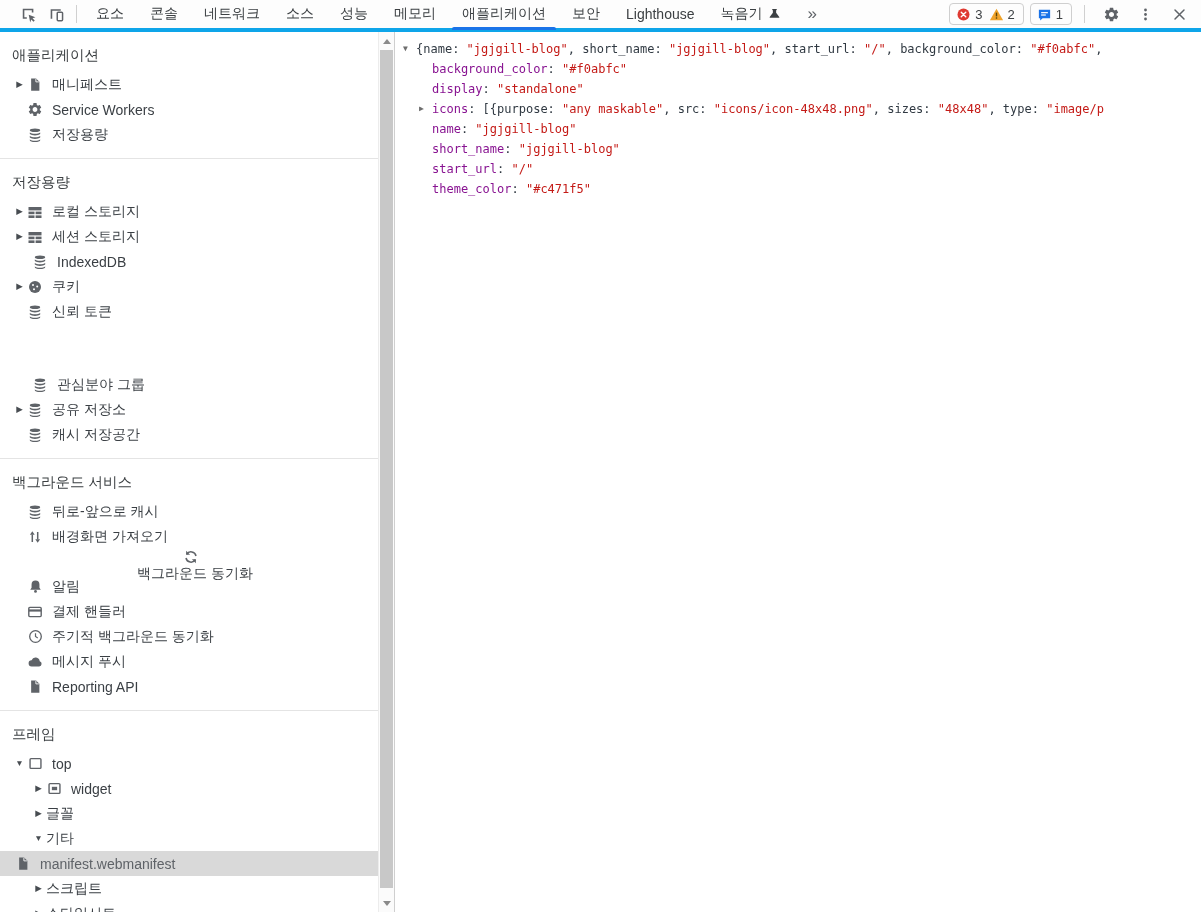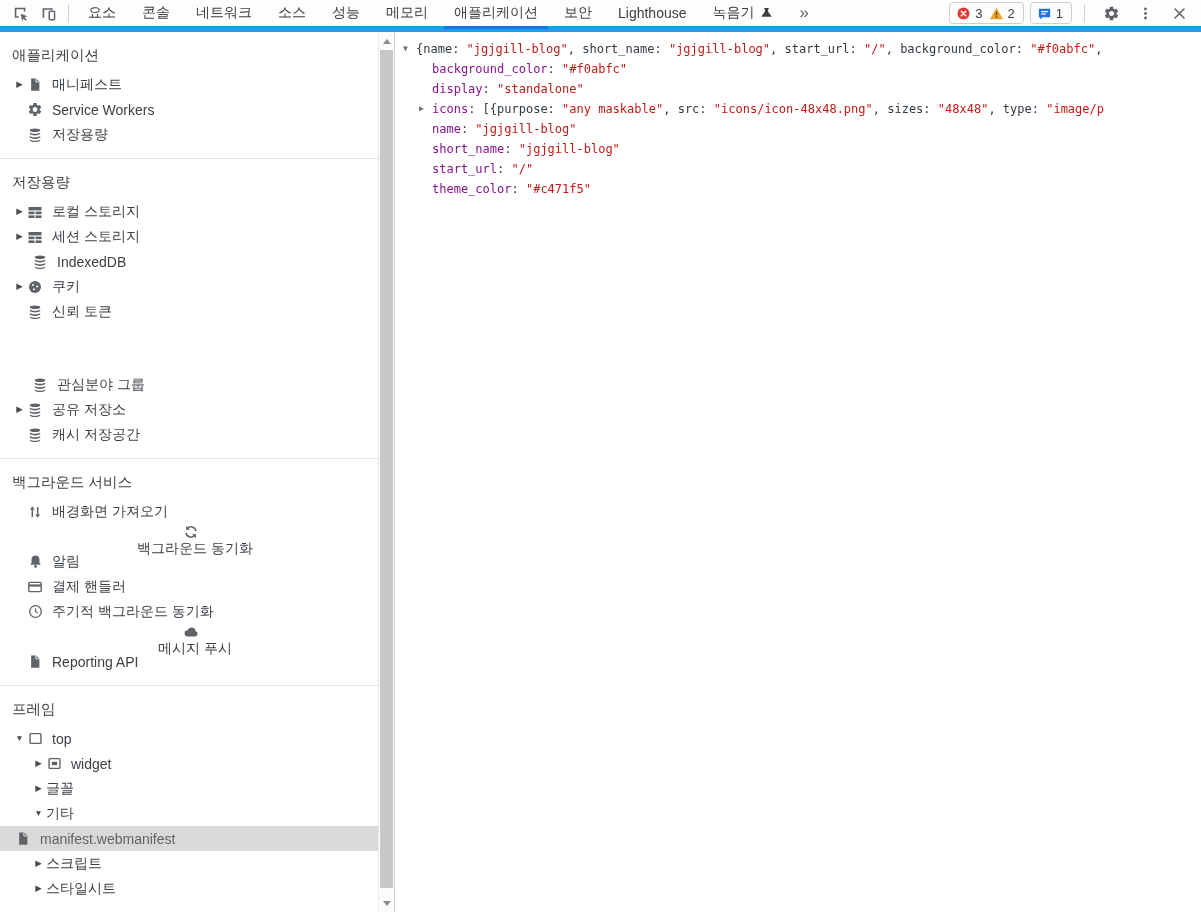--- a/index.html
+++ b/index.html
@@ -5,22 +5,22 @@
   * { box-sizing: border-box; }
   html,body { margin:0; padding:0; }
   body {
     width:1201px; height:913px; overflow:hidden; background:#fff;
     font-family:"Liberation Sans", sans-serif; color:#3c4043;
     -webkit-font-smoothing:antialiased;
   }
   
   .toolbar {
     height:32px; display:flex; align-items:center;
-    background:#fdfdfd; border-bottom:6px solid #0ea5e9;
-    position:relative; padding-left:6px;
+    background:#fdfdfd; border-bottom:4px solid #0ea5e9;
+    position:relative; padding-left:14px;
   }
   .tbtn { width:28px; height:26px; display:flex; align-items:center; justify-content:center; flex:0 0 auto; }
   .tb-sep { width:1px; height:18px; background:#d0d0d0; margin:0 6px; flex:0 0 auto; }
   .tabs { display:flex; height:32px; align-items:stretch; flex:0 0 auto; }
   .tab {
     padding:0 13px; display:flex; align-items:center; gap:5px;
     font-size:14px; color:#3c4043; position:relative; white-space:nowrap;
   }
   .tab.selected::after {
     content:""; position:absolute; left:3px; right:3px; bottom:0; height:3px;
@@ -303,20 +303,32 @@
           </span>
           <span>캐시 저장공간</span>
         </div>
       </div>
       <div class="section">
         <div class="section-title">백그라운드 서비스</div>
         <div class="side-item" style="padding-left: 12px;">
           <span class="exp-slot"></span>
           <span class="side-icon">
             <svg width="16" height="16" viewBox="0 0 16 16">
+              <ellipse cx="8" cy="3.2" rx="5.2" ry="1.8" fill="#5f6368"></ellipse>
+              <path d="M2.8 5.4c1 .9 3 1.4 5.2 1.4s4.2-.5 5.2-1.4v1.7c-1 .9-3 1.4-5.2 1.4s-4.2-.5-5.2-1.4z" fill="#5f6368"></path>
+              <path d="M2.8 8.9c1 .9 3 1.4 5.2 1.4s4.2-.5 5.2-1.4v1.7c-1 .9-3 1.4-5.2 1.4s-4.2-.5-5.2-1.4z" fill="#5f6368"></path>
+              <path d="M2.8 12.4c1 .9 3 1.4 5.2 1.4s4.2-.5 5.2-1.4v.8c0 1-2.3 1.8-5.2 1.8s-5.2-.8-5.2-1.8z" fill="#5f6368"></path>
+            </svg>
+          </span>
+          <span>뒤로-앞으로 캐시</span>
+        </div>
+        <div class="side-item" style="padding-left: 12px;">
+          <span class="exp-slot"></span>
+          <span class="side-icon">
+            <svg width="16" height="16" viewBox="0 0 16 16">
               <path d="M5.3 13V5.6" stroke="#5f6368" stroke-width="1.5"></path>
               <path d="M5.3 2.2L2.9 5.8h4.8z" fill="#5f6368"></path>
               <path d="M10.7 3v7.4" stroke="#5f6368" stroke-width="1.5"></path>
               <path d="M10.7 13.8l2.4-3.6H8.3z" fill="#5f6368"></path>
             </svg>
           </span>
           <span>배경화면 가져오기</span>
         </div>
         <div class="side-item" style="padding-left: 12px; flex-direction: column;">
           <span class="exp-slot"></span>
@@ -353,21 +365,21 @@
         <div class="side-item" style="padding-left: 12px;">
           <span class="exp-slot"></span>
           <span class="side-icon">
             <svg width="15" height="15" viewBox="0 0 16 16">
               <circle cx="8" cy="8" r="6.2" fill="none" stroke="#5f6368" stroke-width="1.4"></circle>
               <path d="M8 4.5V8l2.4 1.5" fill="none" stroke="#5f6368" stroke-width="1.3"></path>
             </svg>
           </span>
           <span>주기적 백그라운드 동기화</span>
         </div>
-        <div class="side-item" style="padding-left: 12px; flex-direction: column;">
+        <div class="side-item" style="padding-left: 12px;">
           <span class="exp-slot"></span>
           <span class="side-icon">
             <svg width="16" height="16" viewBox="0 0 16 16">
               <path d="M4.8 12.4h7.4a2.6 2.6 0 0 0 .5-5.1 4.2 4.2 0 0 0-8.1-1.1 3.1 3.1 0 0 0 .2 6.2z" fill="#5f6368"></path>
             </svg>
           </span>
           <span>메시지 푸시</span>
         </div>
         <div class="side-item" style="padding-left: 12px;">
           <span class="exp-slot"></span>

